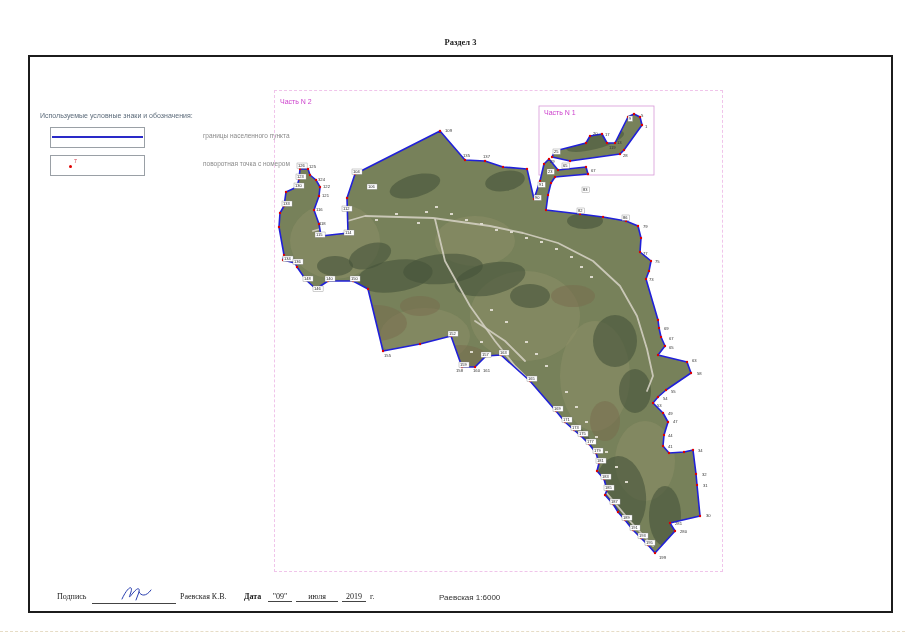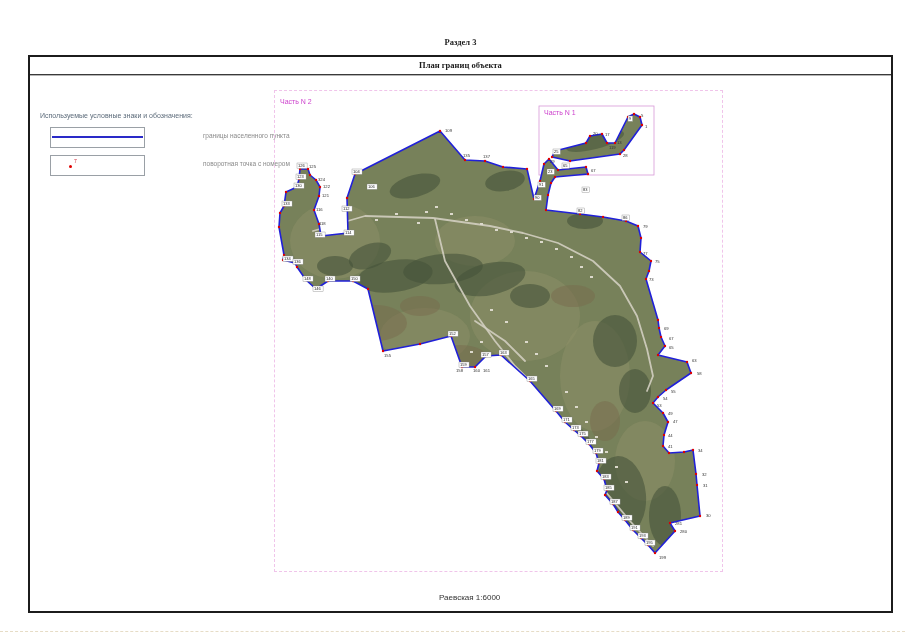--- a/index.html
+++ b/index.html
@@ -40,23 +40,20 @@
        font-size:8px;color:#333;}
   .bottom-dashed{position:absolute;left:0;top:631px;width:905px;border-top:1px dashed #e6dcc6;}
 </style>
 </head>
 <body>
 
 <div>
   <div class="section-title">Раздел 3</div>
 
   <div class="main-box">
-    <div class="band">
-      <span>План границ объекта</span>
-    </div>
 
     <div class="legend">
       <div class="legend-title">Используемые условные знаки и обозначения:</div>
       <div class="legend-row">
         <div class="legend-symbol">
           <div class="blue-line"></div>
         </div>
         <div class="legend-label">границы населенного пункта</div>
       </div>
       <div class="legend-row">
@@ -394,17 +391,31 @@
             <rect x="353" y="25" width="4.7" height="5.4" fill="#ffffff" stroke="#777" stroke-width="0.35"></rect>
             <text x="354.1" y="29.2" font-size="4px" fill="#222">9</text>
             <rect x="278" y="58" width="7.4" height="5.4" fill="#ffffff" stroke="#777" stroke-width="0.35"></rect>
             <text x="279.1" y="62.2" font-size="4px" fill="#222">25</text>
           </g>
         </svg>
       <div class="part-label part2">Часть N 2</div>
       <div class="part-label part1">Часть N 1</div>
     </div>
 
+    <div class="footer-row">
+      <span class="sig-label">Подпись</span>
+      <span class="sig-line">
+        <svg class="squiggle" width="34" height="18" viewBox="0 0 34 18">
+          <path d="M2,15 C8,2 13,1 11,8 C9,14 8,15 13,9 C17,4 20,3 19,8 L16,16 M19,8 C21,12 26,13 31,6" fill="none" stroke="#2a3fb0" stroke-width="1" stroke-linecap="round"></path>
+        </svg>
+      </span>
+      <span class="sig-name">Раевская К.В.</span>
+      <span class="date-label">Дата</span>
+      <span class="date-day">"09"</span>
+      <span class="date-month">июля</span>
+      <span class="date-year">2019</span>
+      <span class="year-suffix">г.</span>
+    </div>
     <div class="scale">Раевская 1:6000</div>
   </div>
 
   <div class="bottom-dashed"></div>
 </div>
 
 </body></html>

